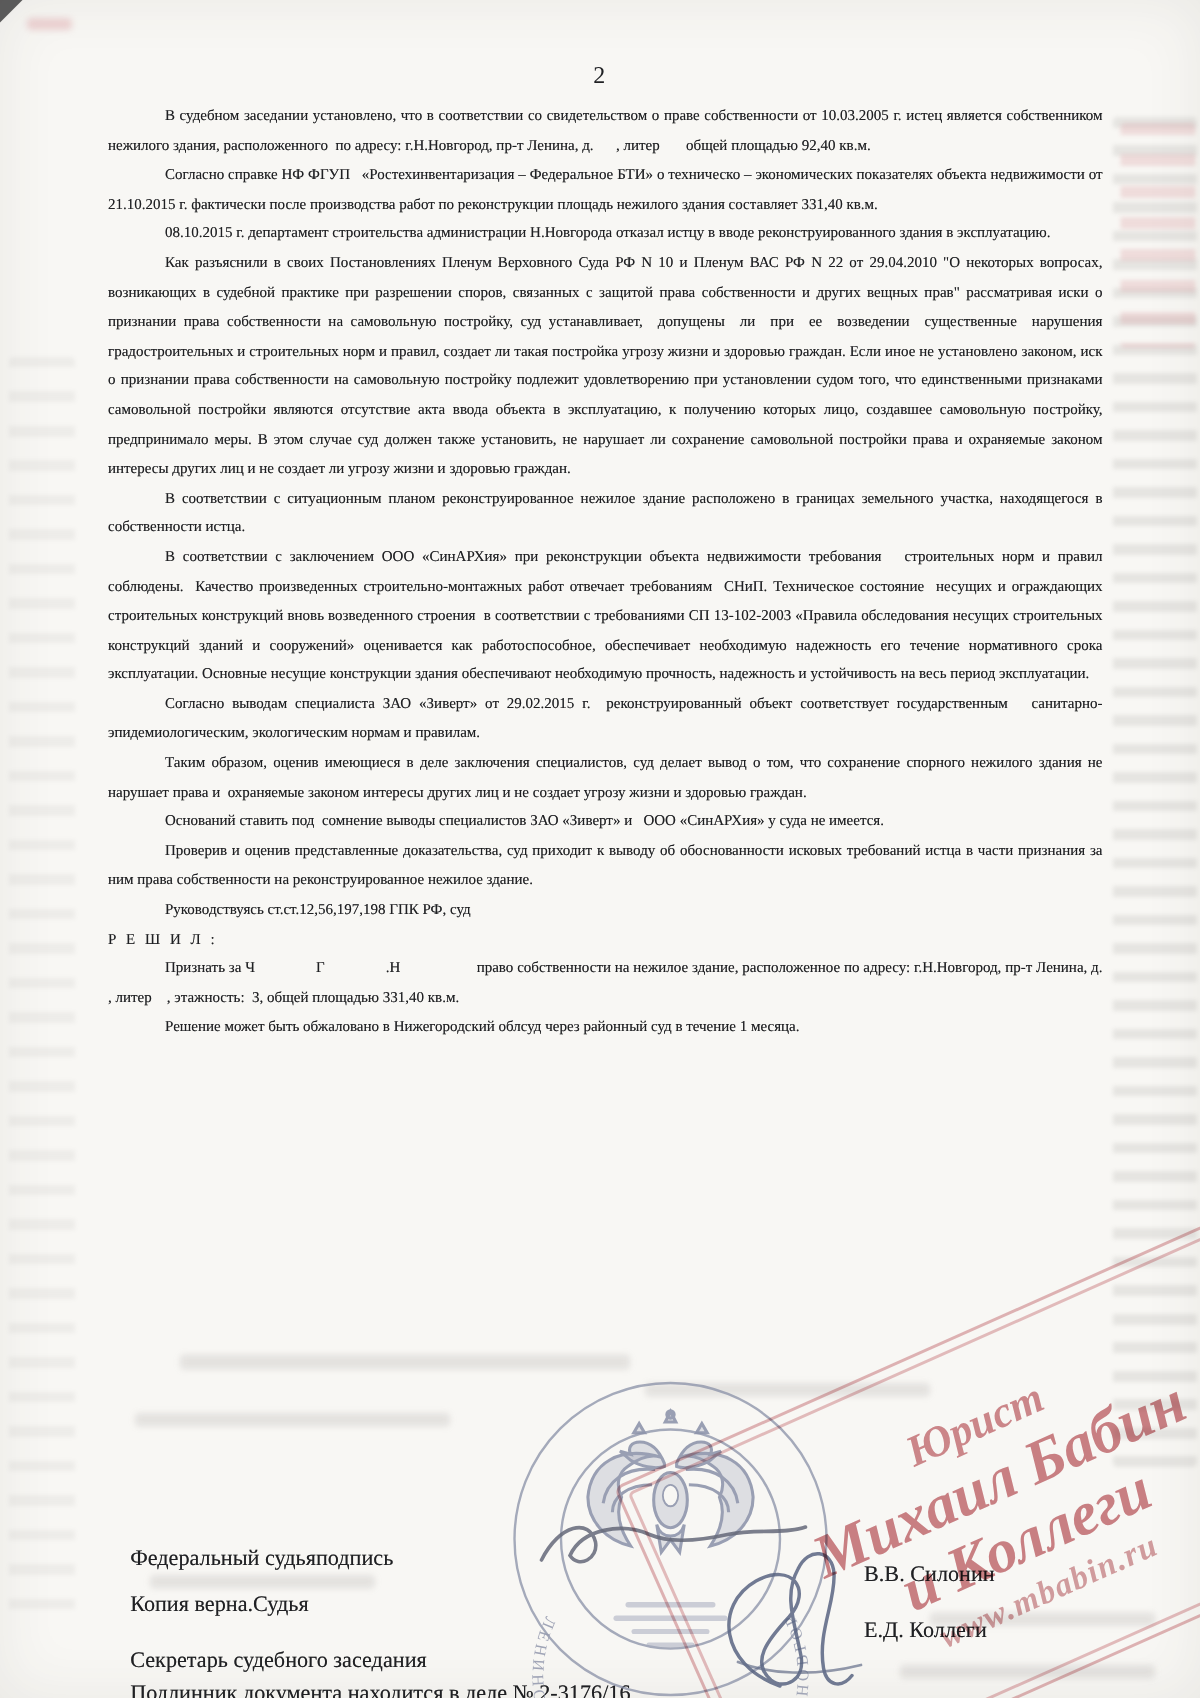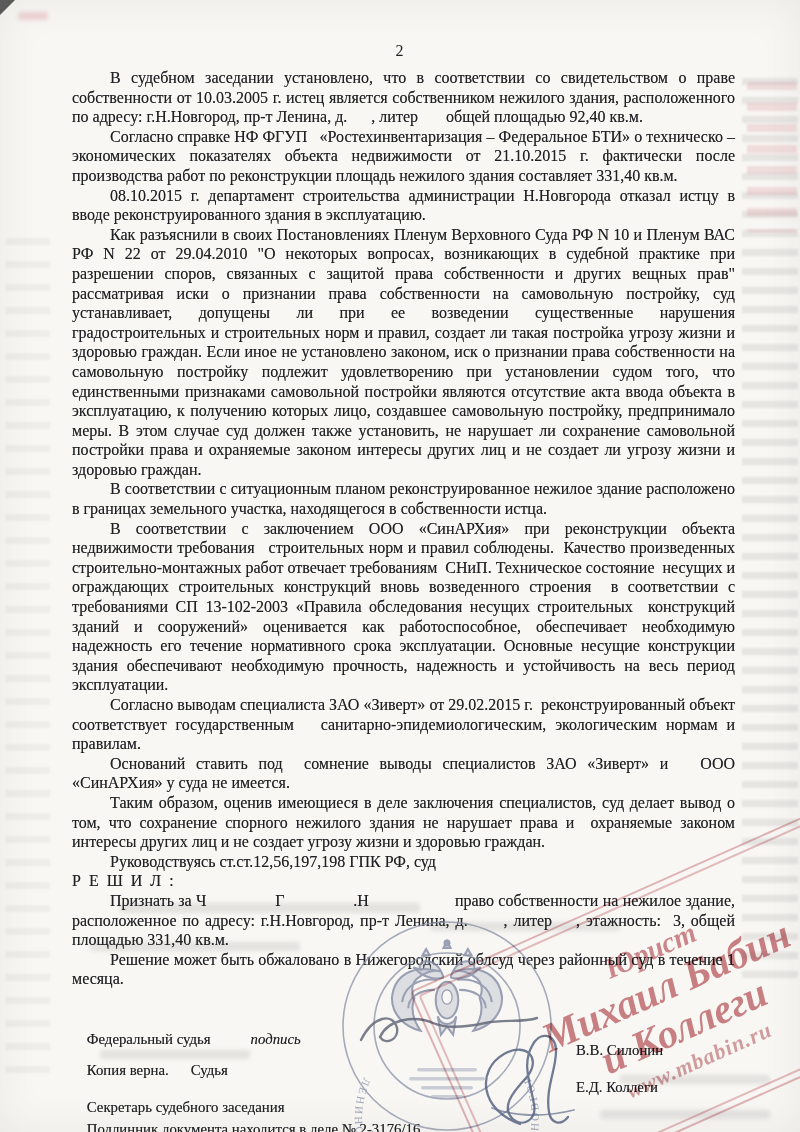--- a/index.html
+++ b/index.html
@@ -10,27 +10,27 @@
     font-family:"Liberation Serif","DejaVu Serif",serif;
     color:#1f2023;
     box-shadow:inset 0 0 40px rgba(60,58,54,.08);
   }
   .corner-mark{position:absolute;left:0;top:0;width:0;height:0;
     border-top:15px solid rgba(40,40,42,.75);border-right:15px solid transparent;}
   .pagenum{position:absolute;top:42px;left:0;width:800px;text-align:center;
     font-size:16px;letter-spacing:1px;}
   .content{position:absolute;left:72px;top:68px;width:663px;}
   .content p{margin:0;text-indent:38px;text-align:justify;white-space:pre-wrap;
-    font-size:16px;line-height:19.6px;text-shadow:0 0 .4px rgba(25,25,28,.55);}
+    font-size:10px;line-height:19.6px;text-shadow:0 0 .4px rgba(25,25,28,.55);}
   .content p.heading{text-align:left;text-indent:0;letter-spacing:2px;font-weight:bold;font-weight:normal;}
   
   .row{position:absolute;left:72px;width:663px;font-size:14.8px;white-space:pre-wrap;
     text-shadow:0 0 .4px rgba(25,25,28,.55);}
-  .row .role-gap{margin-left:22px;}
-  .row .note-gap{margin-left:40px;font-style:italic;}
+  .row .role-gap{}
+  .row .note-gap{}
   .row .name{position:absolute;left:504px;top:-3px;}
   
   .ghost-col{position:absolute;filter:blur(1.3px);border-radius:3px;}
   .ghost-right{right:2px;top:78px;width:56px;height:900px;opacity:.33;
     background:repeating-linear-gradient(to bottom,rgba(118,116,112,.42) 0 7px,transparent 7px 19px);}
   .ghost-left{left:6px;top:238px;width:44px;height:850px;opacity:.20;
     background:repeating-linear-gradient(to bottom,rgba(118,116,112,.40) 0 7px,transparent 7px 23px);}
   .ghost-pink{right:3px;top:82px;width:50px;height:150px;opacity:.45;
     background:repeating-linear-gradient(to bottom,rgba(212,138,144,.55) 0 8px,transparent 8px 21px);}
   .smudge{position:absolute;background:rgba(122,120,116,.16);filter:blur(2.2px);border-radius:3px;}
@@ -74,22 +74,23 @@
   <div class="pagenum">2</div>
 
   <div class="content">
     <p>В судебном заседании установлено, что в соответствии со свидетельством о праве собственности от 10.03.2005 г. истец является собственником нежилого здания, расположенного  по адресу: г.Н.Новгород, пр-т Ленина, д.      , литер       общей площадью 92,40 кв.м.</p>
     <p>Согласно справке НФ ФГУП   «Ростехинвентаризация – Федеральное БТИ» о техническо – экономических показателях объекта недвижимости от 21.10.2015 г. фактически после производства работ по реконструкции площадь нежилого здания составляет 331,40 кв.м.</p>
     <p>08.10.2015 г. департамент строительства администрации Н.Новгорода отказал истцу в вводе реконструированного здания в эксплуатацию.</p>
     <p>Как разъяснили в своих Постановлениях Пленум Верховного Суда РФ N 10 и Пленум ВАС РФ N 22 от 29.04.2010 "О некоторых вопросах, возникающих в судебной практике при разрешении споров, связанных с защитой права собственности и других вещных прав" рассматривая иски о признании права собственности на самовольную постройку, суд устанавливает,  допущены  ли  при  ее  возведении  существенные  нарушения градостроительных и строительных норм и правил, создает ли такая постройка угрозу жизни и здоровью граждан. Если иное не установлено законом, иск о признании права собственности на самовольную постройку подлежит удовлетворению при установлении судом того, что единственными признаками самовольной постройки являются отсутствие акта ввода объекта в эксплуатацию, к получению которых лицо, создавшее самовольную постройку, предпринимало меры. В этом случае суд должен также установить, не нарушает ли сохранение самовольной постройки права и охраняемые законом интересы других лиц и не создает ли угрозу жизни и здоровью граждан.</p>
     <p>В соответствии с ситуационным планом реконструированное нежилое здание расположено в границах земельного участка, находящегося в собственности истца.</p>
     <p>В соответствии с заключением ООО «СинАРХия» при реконструкции объекта недвижимости требования   строительных норм и правил соблюдены.  Качество произведенных строительно-монтажных работ отвечает требованиям  СНиП. Техническое состояние  несущих и ограждающих строительных конструкций вновь возведенного строения  в соответствии с требованиями СП 13-102-2003 «Правила обследования несущих строительных  конструкций зданий и сооружений» оценивается как работоспособное, обеспечивает необходимую надежность его течение нормативного срока эксплуатации. Основные несущие конструкции здания обеспечивают необходимую прочность, надежность и устойчивость на весь период эксплуатации.</p>
     <p>Согласно выводам специалиста ЗАО «Зиверт» от 29.02.2015 г.  реконструированный объект соответствует государственным   санитарно-эпидемиологическим, экологическим нормам и правилам.</p>
+    <p>Таким образом, оценив имеющиеся в деле заключения специалистов, суд делает вывод о том, что сохранение спорного нежилого здания не нарушает права и  охраняемые законом интересы других лиц и не создает угрозу жизни и здоровью граждан.</p>
     <p>Оснований ставить под  сомнение выводы специалистов ЗАО «Зиверт» и   ООО «СинАРХия» у суда не имеется.</p>
-    <p>Таким образом, оценив имеющиеся в деле заключения специалистов, суд делает вывод о том, что сохранение спорного нежилого здания не нарушает права и  охраняемые законом интересы других лиц и не создает угрозу жизни и здоровью граждан.</p>
+    <p>Проверив и оценив представленные доказательства, суд приходит к выводу об обоснованности исковых требований истца в части признания за ним права собственности на реконструированное нежилое здание.</p>
     <p>Руководствуясь ст.ст.12,56,197,198 ГПК РФ, суд</p>
     <p class="heading">Р Е Ш И Л :</p>
     <p>Признать за Ч                Г                .Н                    право собственности на нежилое здание, расположенное по адресу: г.Н.Новгород, пр-т Ленина, д.      , литер    , этажность:  3, общей площадью 331,40 кв.м.</p>
     <p>Решение может быть обжаловано в Нижегородский облсуд через районный суд в течение 1 месяца.</p>
   </div>
 
   <div class="row" style="top:1014px;">
     <span>Федеральный судья</span><span class="note-gap">подпись</span>
   </div>
   <div class="row" style="top:1045px;">

